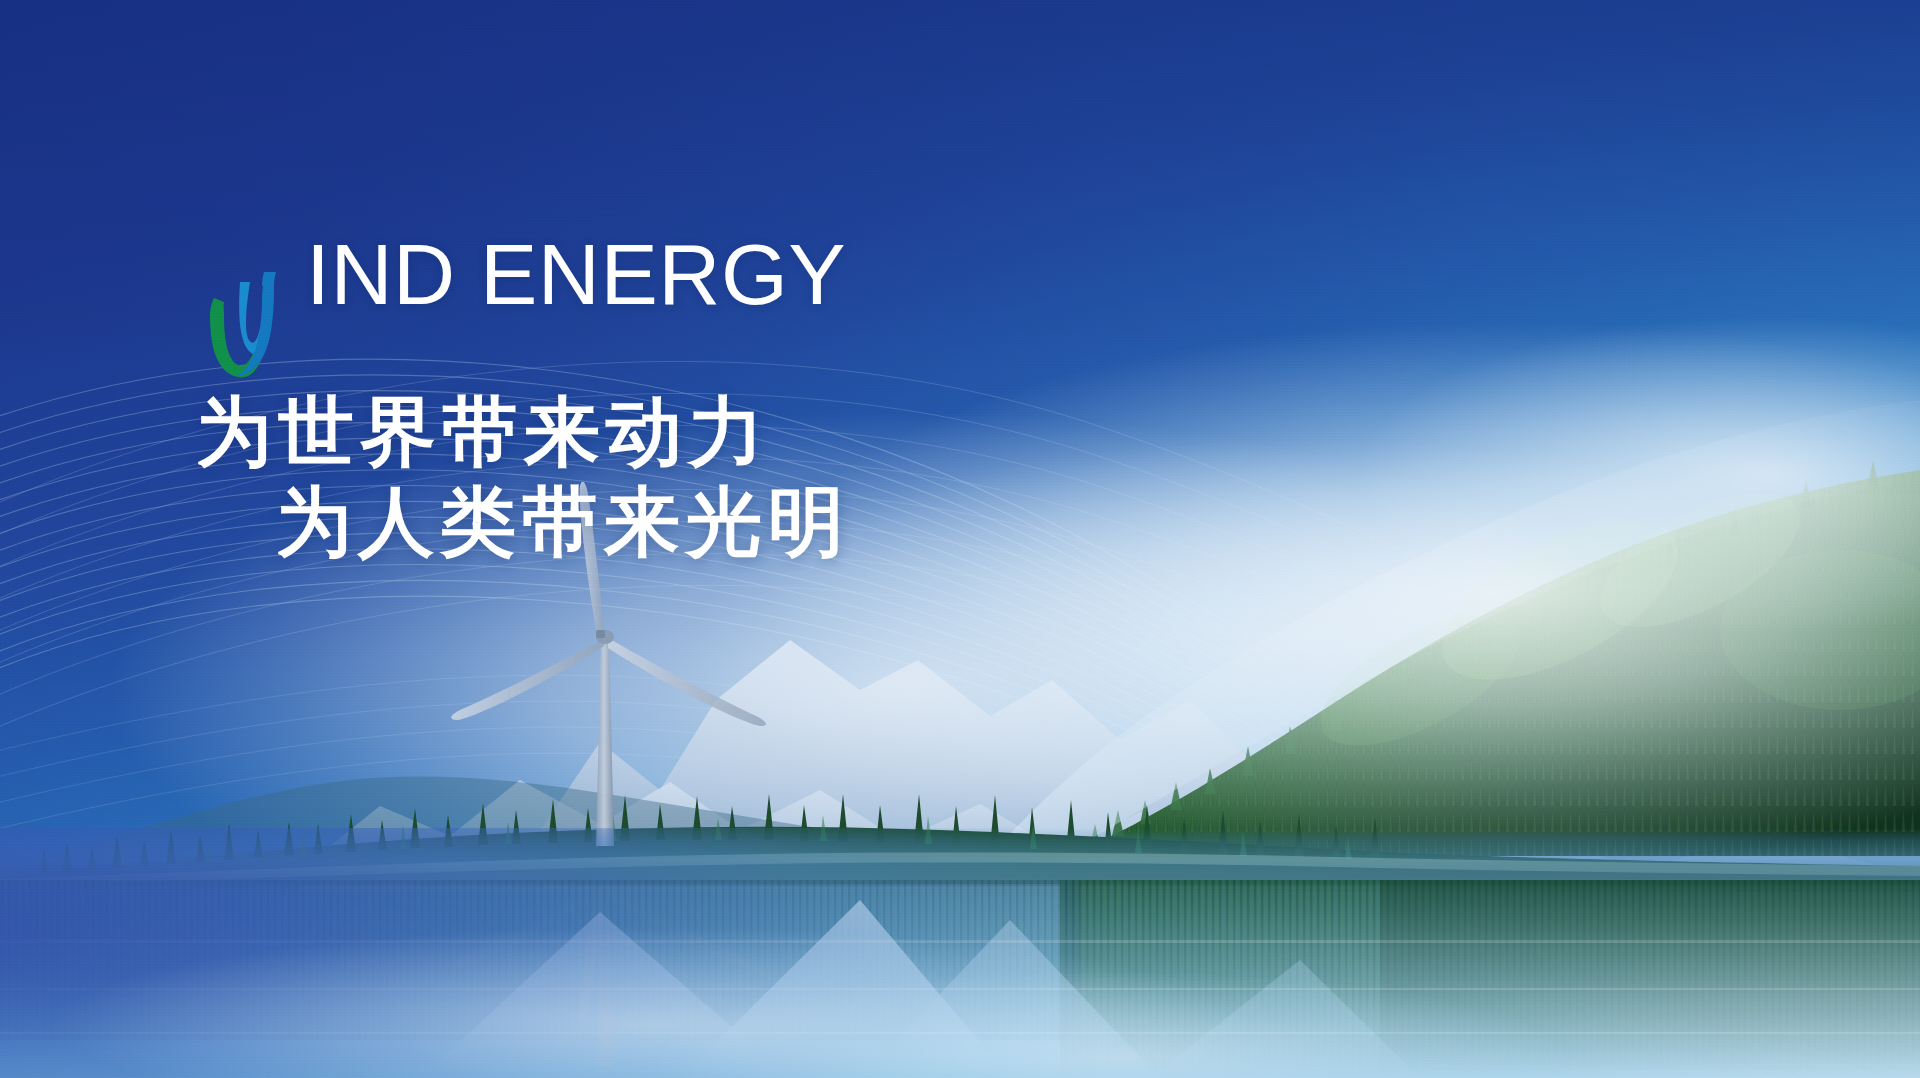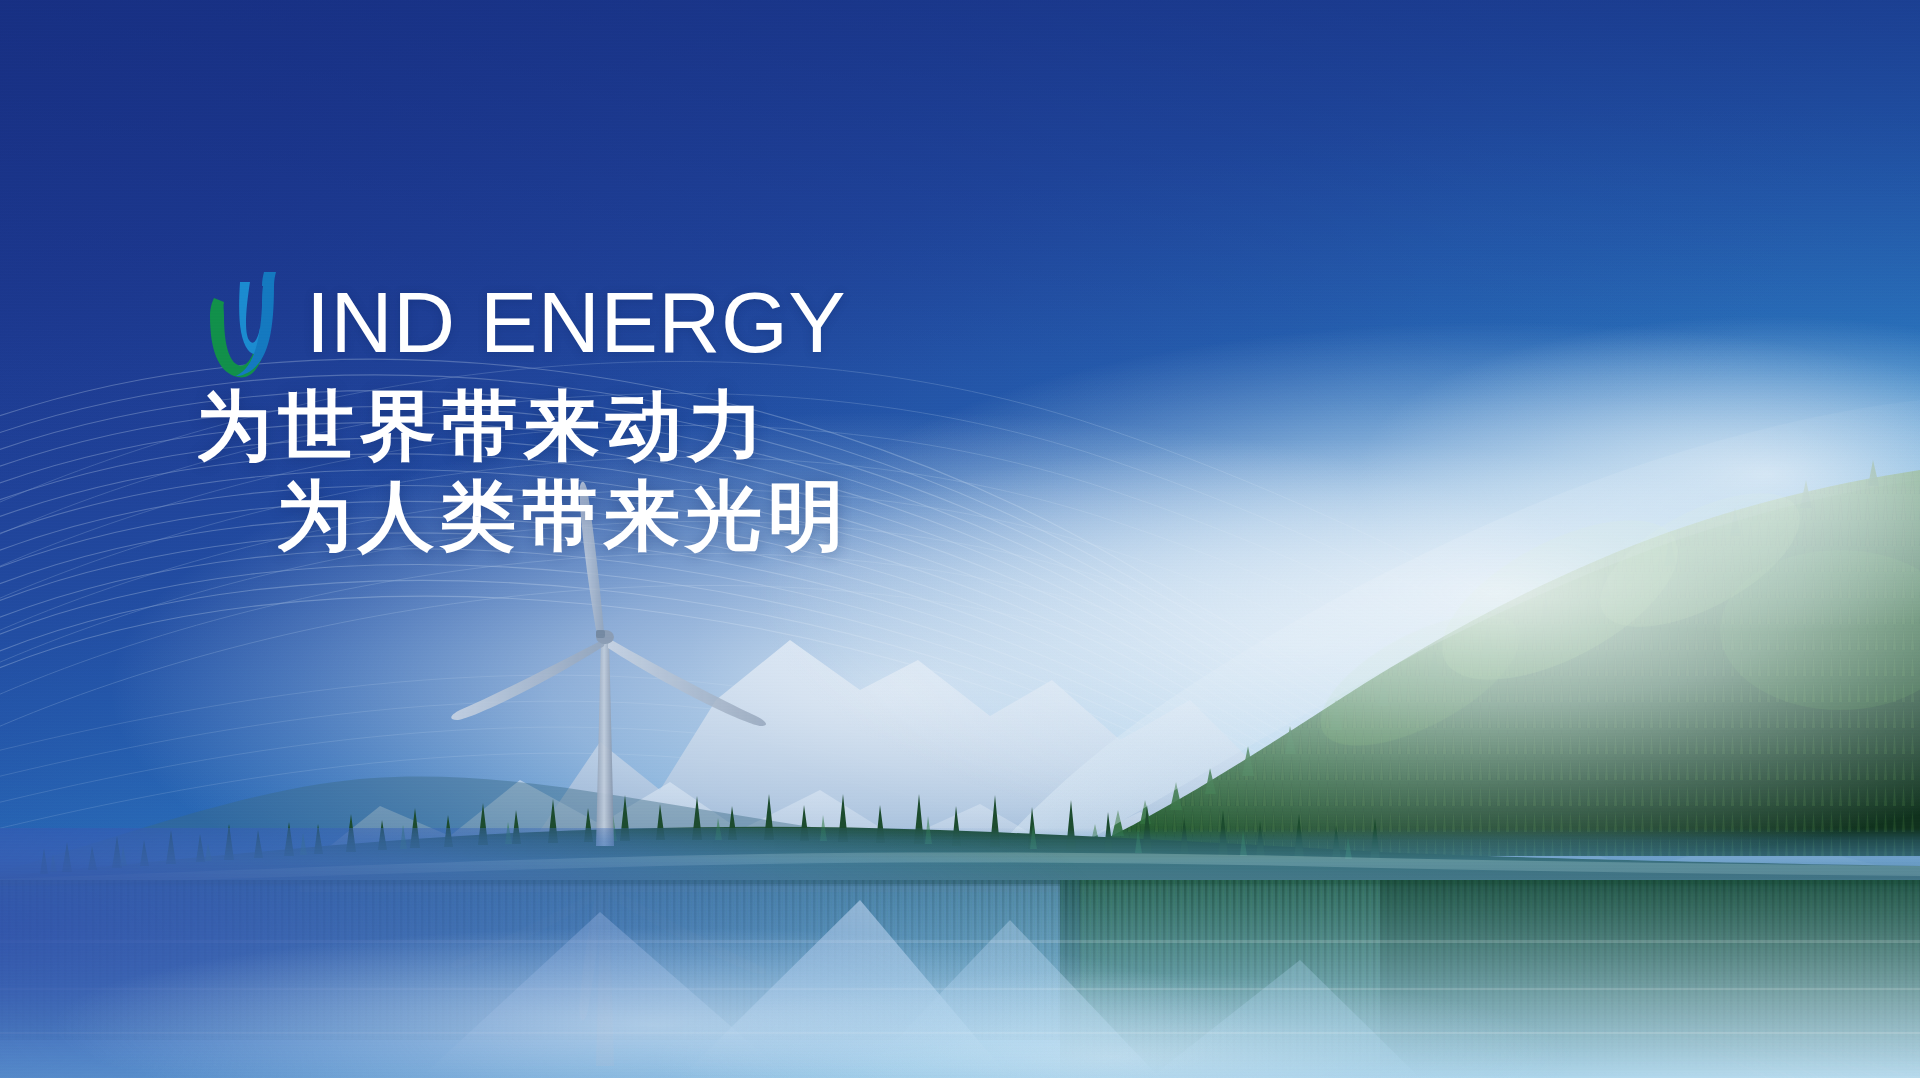--- a/index.html
+++ b/index.html
@@ -69,42 +69,41 @@
     background:
       radial-gradient(40% 70% at 34% 70%, rgba(226,238,248,0.55) 0%, rgba(210,230,246,0.26) 45%, rgba(200,224,243,0) 78%),
       radial-gradient(30% 60% at 58% 88%, rgba(232,242,250,0.48) 0%, rgba(214,232,246,0.18) 50%, rgba(205,228,244,0) 80%);
   }
 
   
   #brand{
     position:absolute;left:196px;top:246px;width:1000px;
     pointer-events:none;
   }
-  #logo-row{display:flex;align-items:flex-end;height:136px;}
+  #logo-row{display:flex;align-items:flex-start;height:136px;}
   #logo-mark{width:106px;height:136px;flex:none;margin-right:4px;}
   #logo-mark svg{width:100%;height:100%;display:block;}
   #wordmark{
     color:#ffffff;
     font-size:86px;
     line-height:88px;
     letter-spacing:0.5px;
     font-weight:400;
     transform:translateY(-16px);
     white-space:nowrap;
     text-shadow:0 1px 10px rgba(10,32,80,0.22);
   }
   .cn-line{
     color:#ffffff;
     font-size:76px;
     line-height:92px;
     font-weight:700;
     letter-spacing:6px;
     white-space:nowrap;
     text-shadow:0 2px 14px rgba(12,38,92,0.30);
-    font-family:Liberation Mono, monospace;
   }
   #cn-line-1{margin-top:4px;}
   #cn-line-2{margin-left:80px;margin-top:-2px;}
 
   
   #turbine{position:absolute;left:0;top:0;width:1920px;height:1078px;}
   #turbine svg{width:100%;height:100%;display:block;}
 
   
   #grain{

